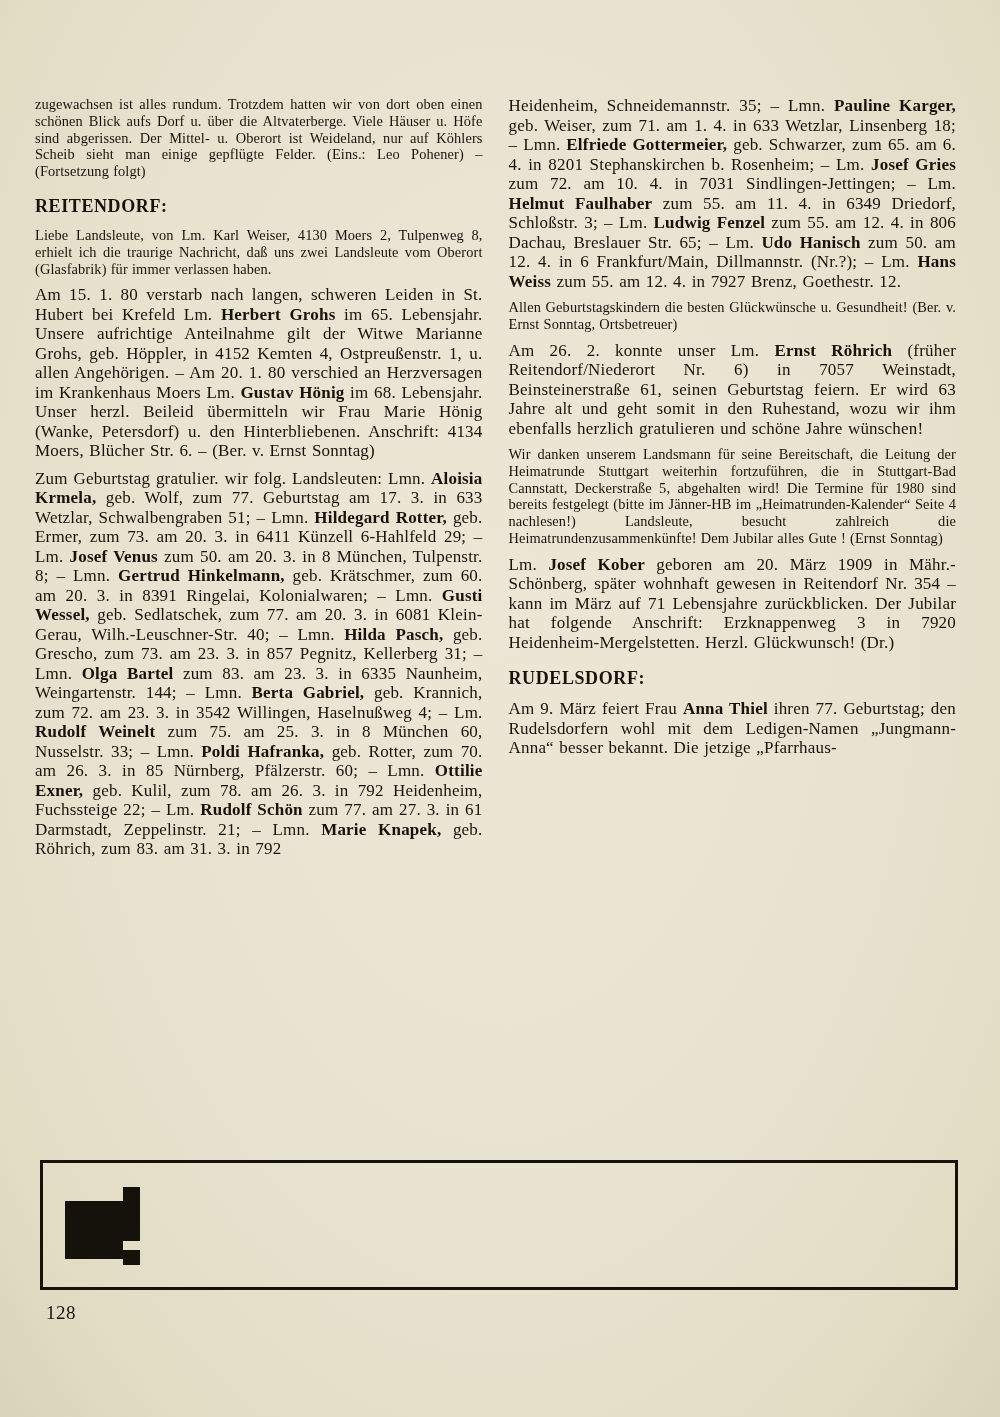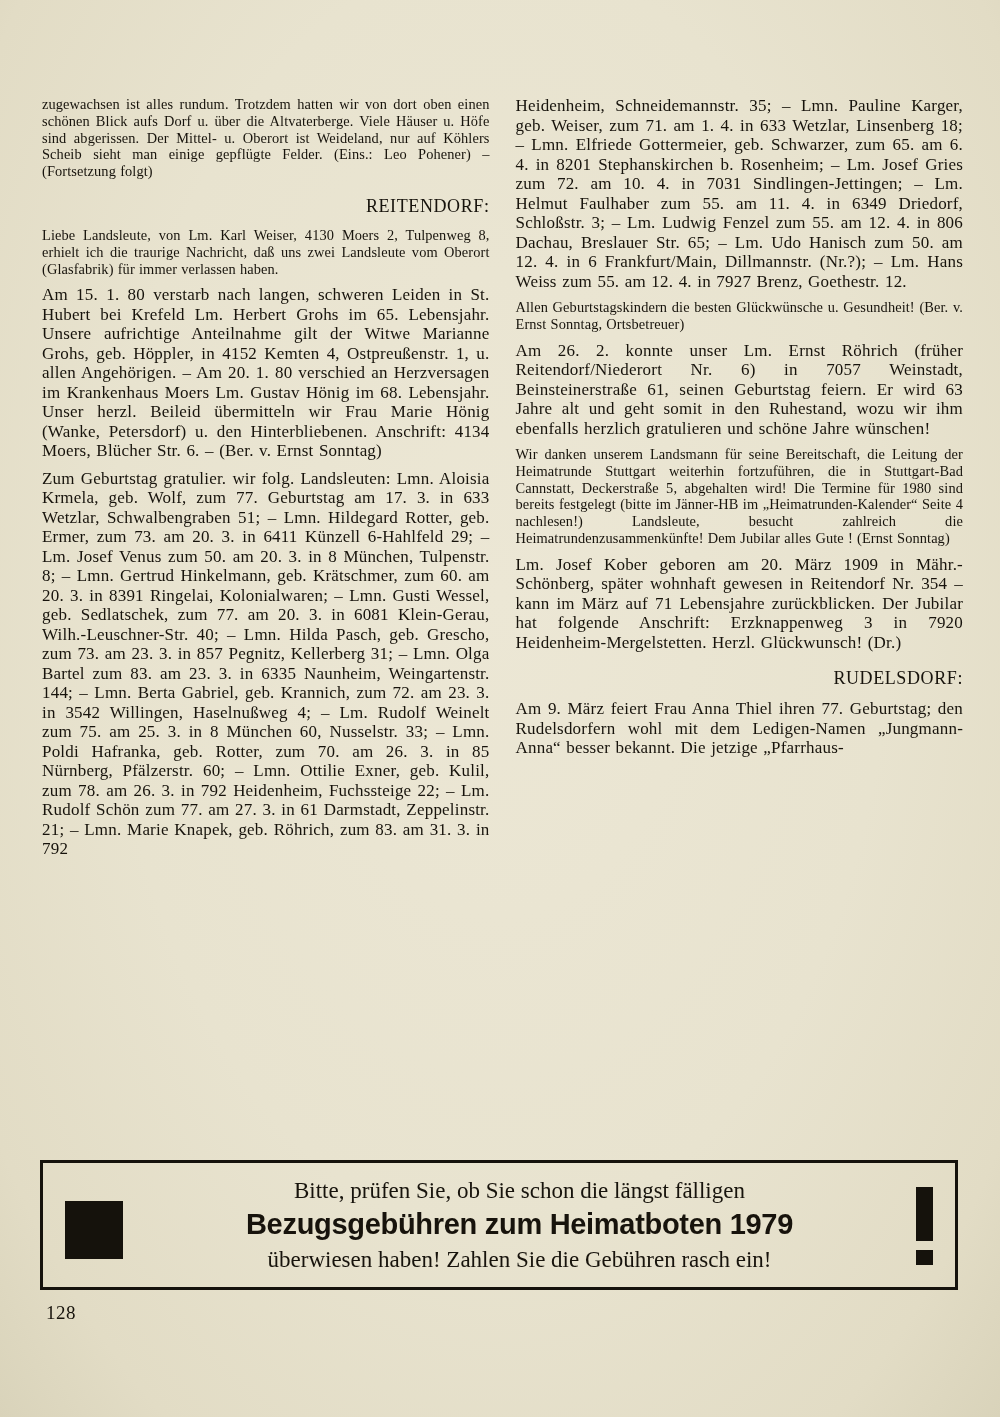--- a/index.html
+++ b/index.html
@@ -6,34 +6,34 @@
   .page {
     position:relative;
     width:1000px; height:1417px;
     margin:0 auto;
     background: radial-gradient(ellipse at 50% 42%, #ece7d5 0%, #e8e3cf 55%, #e2dcc5 85%, #d9d3ba 100%);
     color:#17130c;
     font-family:"Liberation Serif","DejaVu Serif",serif;
     overflow:hidden;
   }
   .content {
-    position:absolute; top:96px; left:42px; width:921px;
+    position:absolute; top:96px; left:35px; width:921px;
     display:flex; gap:26px;
   }
   .col { flex:1 1 0; min-width:0; text-align:justify; hyphens:auto; -webkit-hyphens:auto; }
   .para {
     font-size:17px; line-height:19.5px;
     letter-spacing:0.2px; word-spacing:1px;
     margin:0 0 8px 0; text-align:justify;
   }
   .para.small { font-size:14.4px; line-height:16.8px; letter-spacing:0.1px; word-spacing:0.5px; }
-  .bold { font-weight:normal; }
+  .bold { font-weight:bold; }
   .section-heading {
-    font-size:18px; font-weight:normal; letter-spacing:0.6px;
-    margin:16px 0 10px 0; text-align:right;
+    font-size:18px; font-weight:bold; letter-spacing:0.6px;
+    margin:16px 0 10px 0; text-align:left;
   }
   .notice {
     position:absolute; left:40px; top:1160px; width:918px; height:130px;
     border:3px solid #15120c; box-sizing:border-box;
     display:flex; align-items:center; padding:0 22px;
     background:transparent;
   }
   .square { width:58px; height:58px; background:#15120c; flex:0 0 auto; margin-top:10px; }
   .notice-text { flex:1 1 auto; text-align:center; padding:0 8px; }
   .n1 { font-size:23px; line-height:27px; margin-bottom:3px; }
@@ -67,25 +67,20 @@
         <p class="para"><span>Am 26. 2. konnte unser Lm. </span><span class="bold">Ernst Röhrich</span><span> (früher Reitendorf/Niederort Nr. 6) in 7057 Weinstadt, Beinsteinerstraße 61, seinen Geburtstag feiern. Er wird 63 Jahre alt und geht somit in den Ruhestand, wozu wir ihm ebenfalls herzlich gratulieren und schöne Jahre wünschen!</span></p>
         <p class="para small"><span>Wir danken unserem Landsmann für seine Bereitschaft, die Leitung der Heimatrunde Stuttgart weiterhin fortzuführen, die in Stuttgart-Bad Cannstatt, Deckerstraße 5, abgehalten wird! Die Termine für 1980 sind bereits festgelegt (bitte im Jänner-HB im „Heimatrunden-Kalender“ Seite 4 nachlesen!) Landsleute, besucht zahlreich die Heimatrundenzusammenkünfte! Dem Jubilar alles Gute ! (Ernst Sonntag)</span></p>
         <p class="para"><span>Lm. </span><span class="bold">Josef Kober</span><span> geboren am 20. März 1909 in Mähr.-Schönberg, später wohnhaft gewesen in Reitendorf Nr. 354 – kann im März auf 71 Lebensjahre zurückblicken. Der Jubilar hat folgende Anschrift: Erzknappenweg 3 in 7920 Heidenheim-Mergelstetten. Herzl. Glückwunsch! (Dr.)</span></p>
         <h2 class="section-heading">RUDELSDORF:</h2>
         <p class="para"><span>Am 9. März feiert Frau </span><span class="bold">Anna Thiel</span><span> ihren 77. Geburtstag; den Rudelsdorfern wohl mit dem Ledigen-Namen „Jungmann-Anna“ besser bekannt. Die jetzige „Pfarrhaus-</span></p>
       </div>
   </div>
 
   <div class="notice">
     <div class="square"></div>
-    <div class="notice-text">
-      <div class="n1">Bitte, prüfen Sie, ob Sie schon die längst fälligen</div>
-      <div class="n2">Bezugsgebühren zum Heimatboten 1979</div>
-      <div class="n3">überwiesen haben! Zahlen Sie die Gebühren rasch ein!</div>
-    </div>
     <div class="excl">
       <div class="excl-bar"></div>
       <div class="excl-dot"></div>
     </div>
   </div>
 
   <div class="page-number">128</div>
 
 </div>
 

